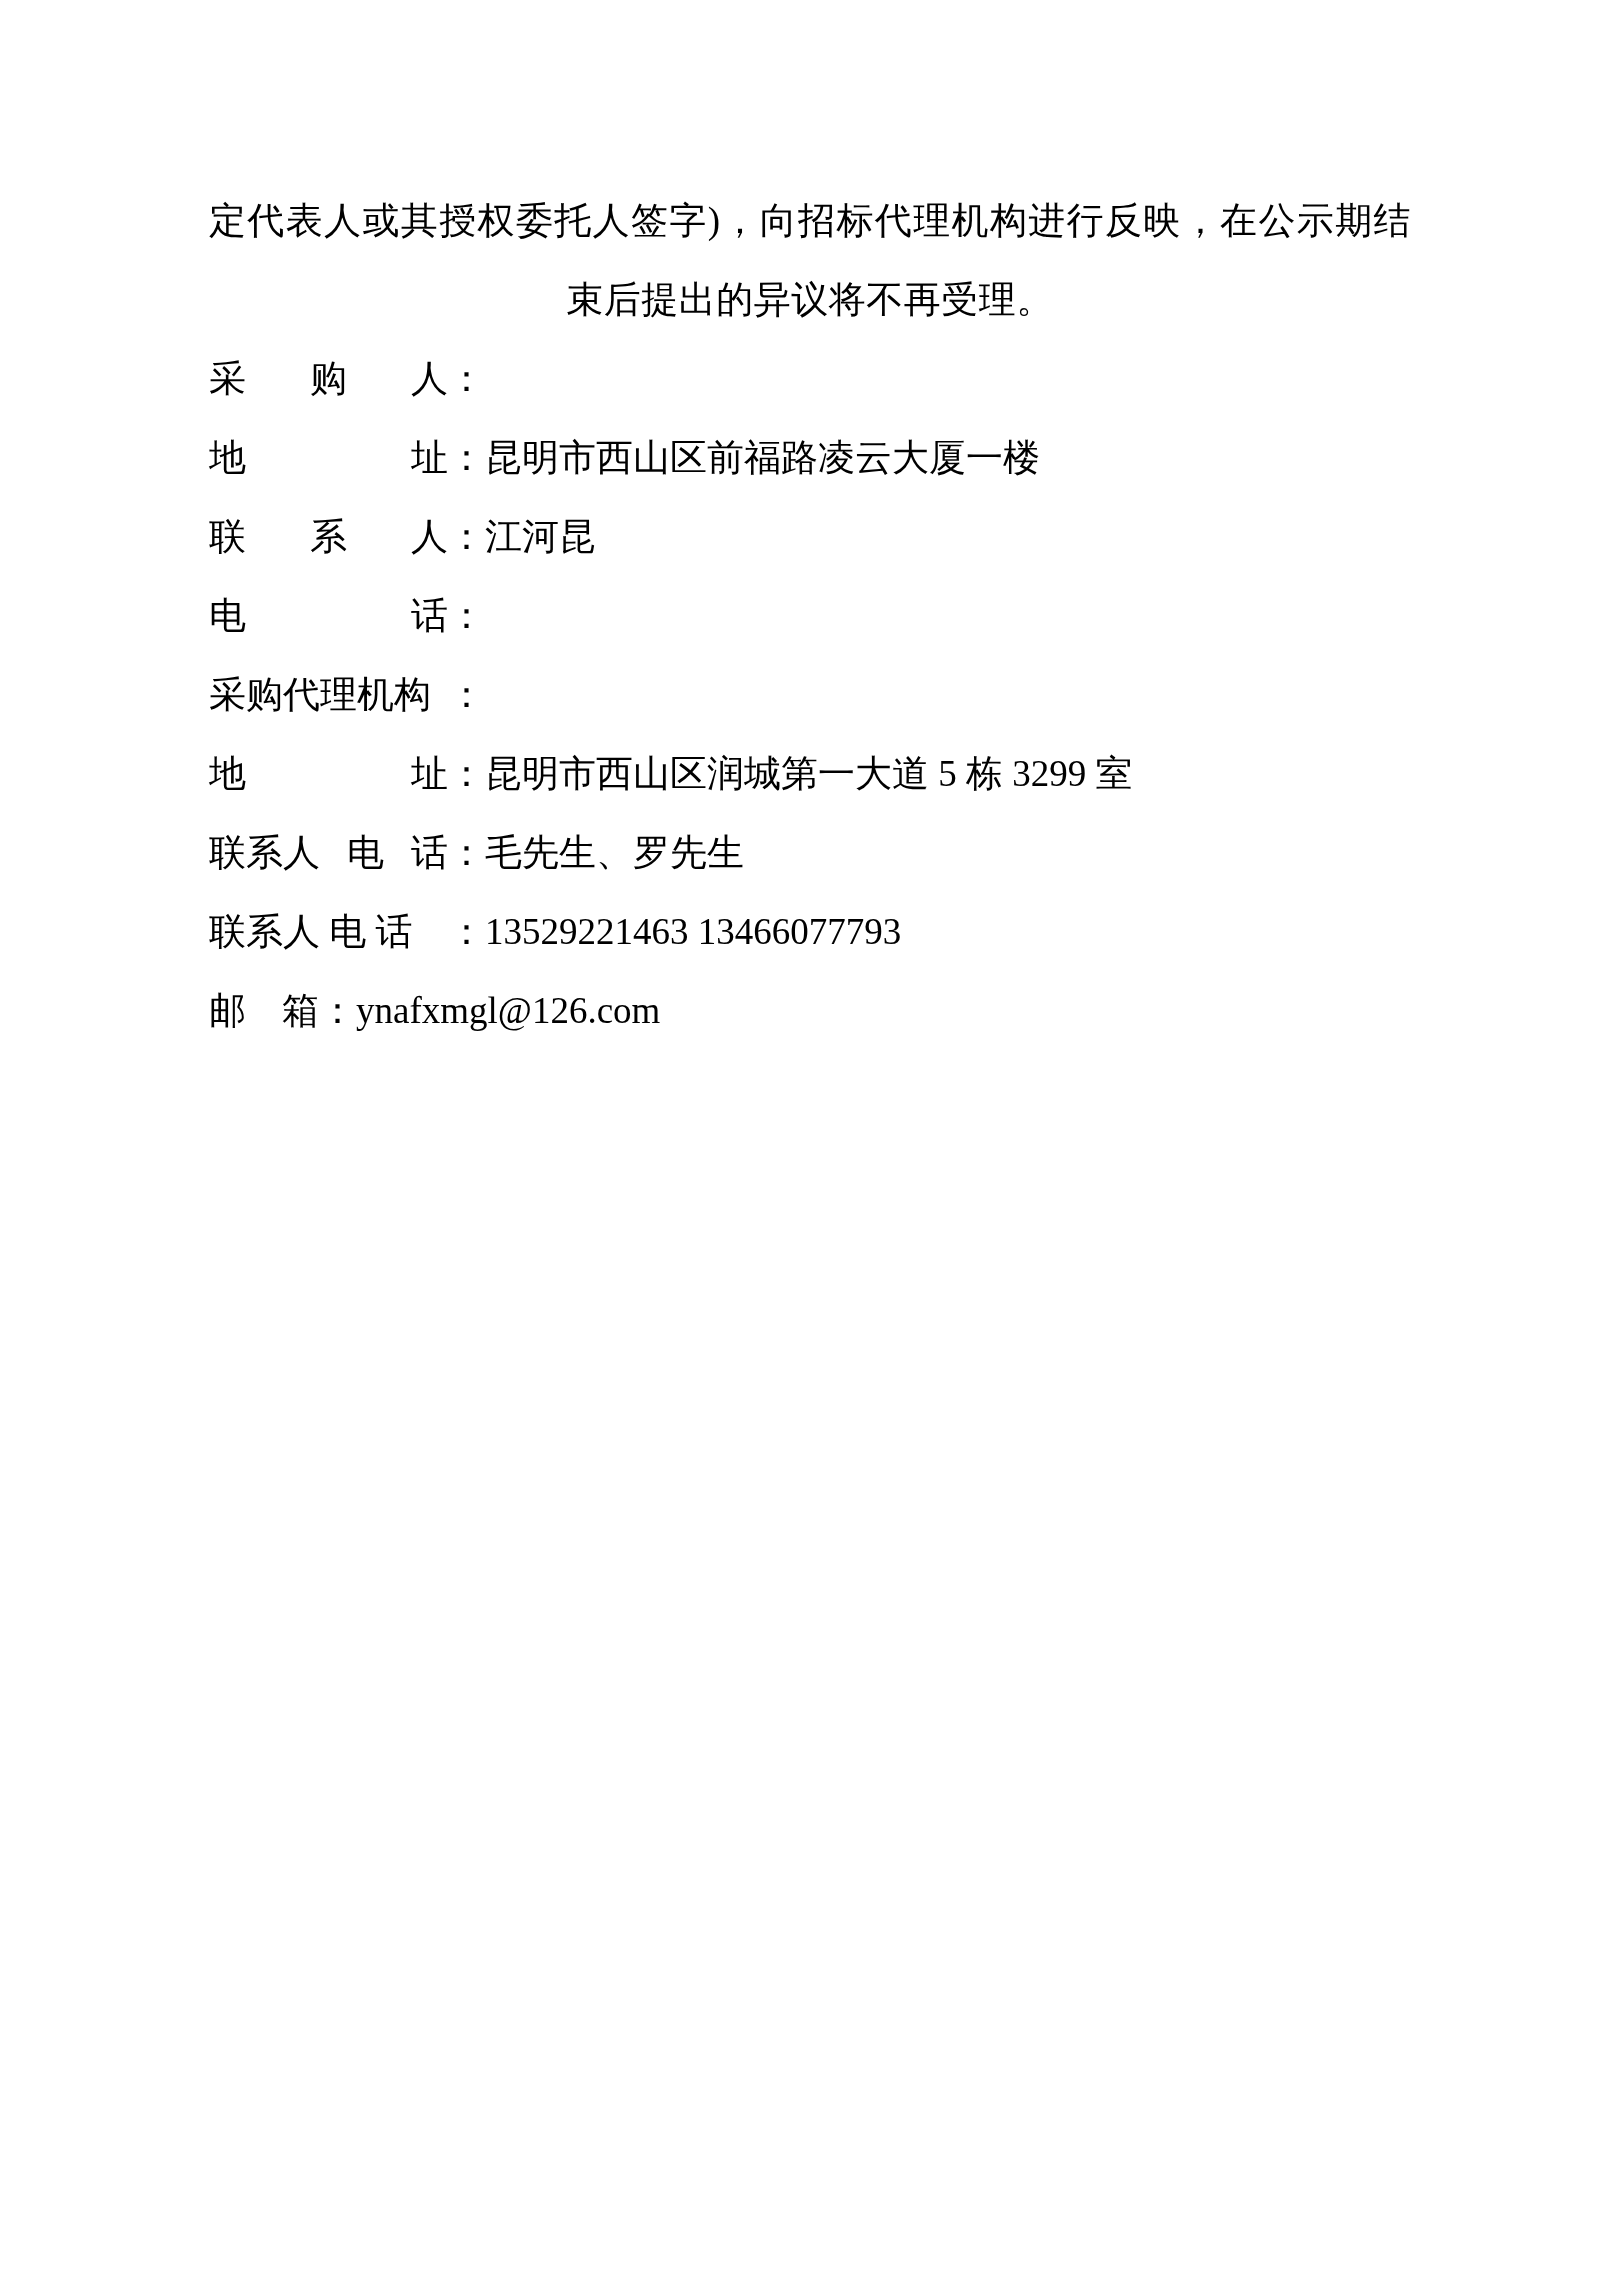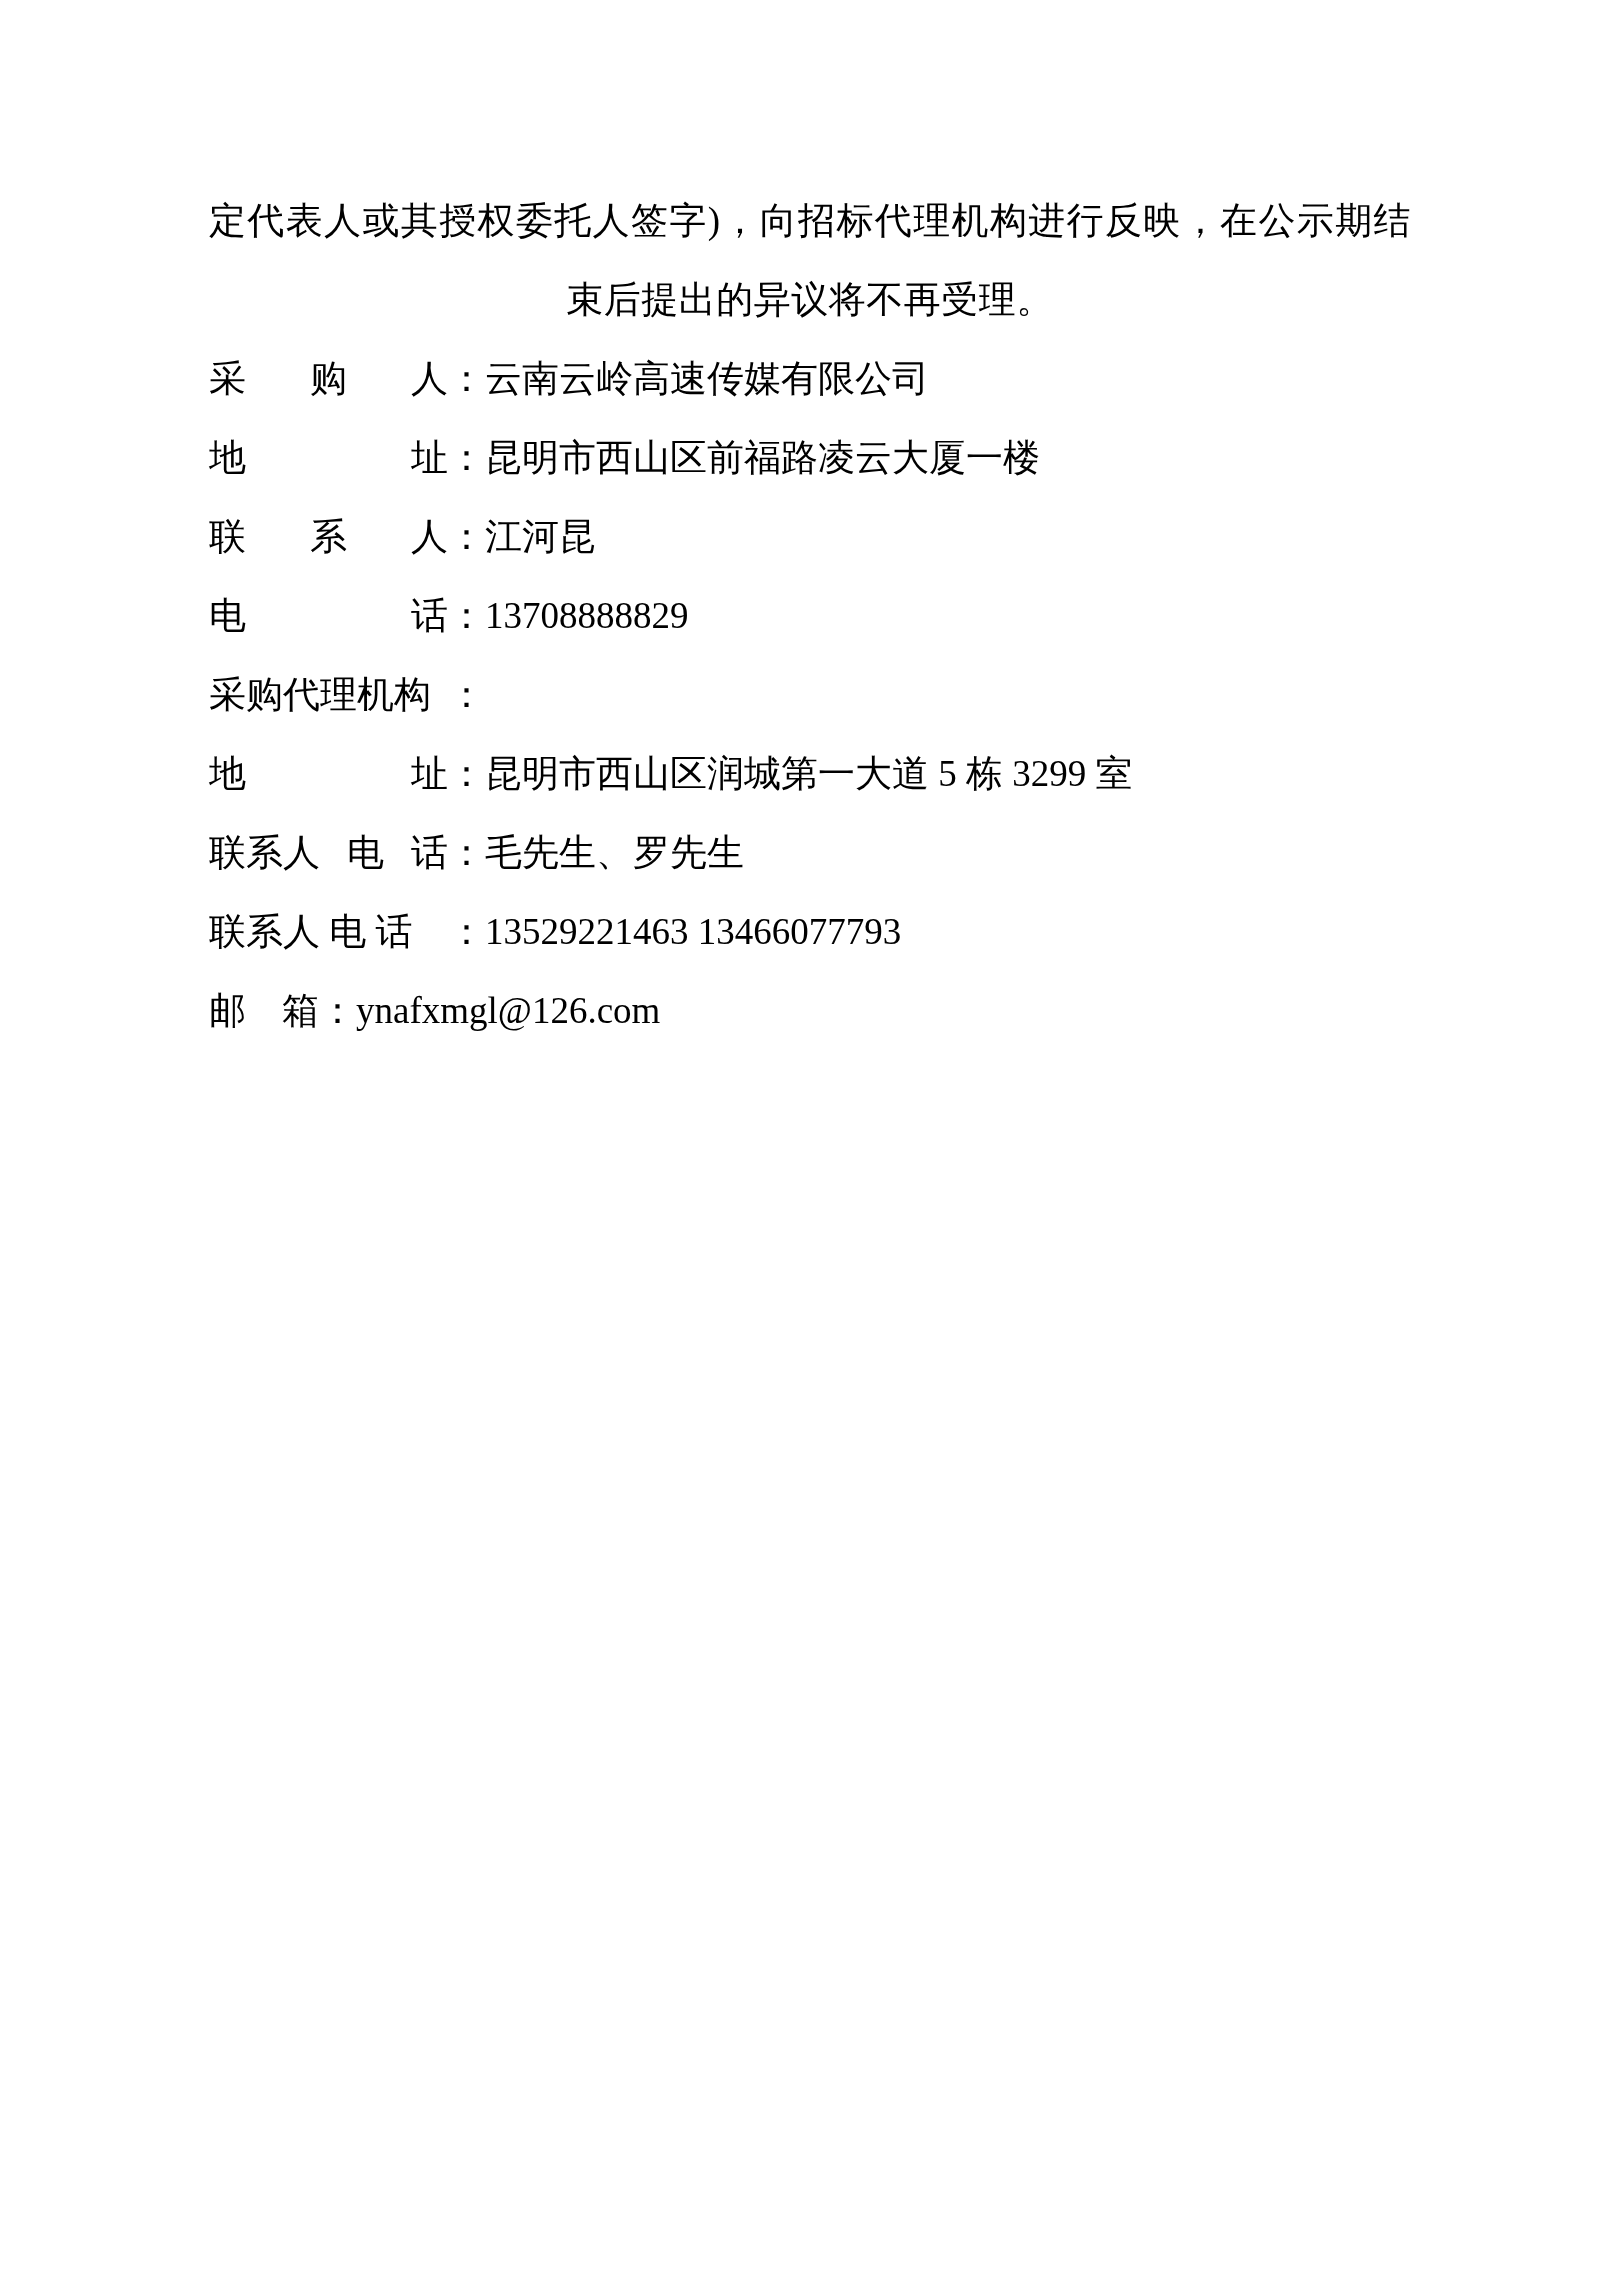--- a/index.html
+++ b/index.html
@@ -68,21 +68,20 @@
 
   <div class="para-line">束后提出的异议将不再受理。</div>
 
   <div class="contact-row">
     <span class="label label-wide">
       <span>采</span>
       <span>购</span>
       <span>人</span>
     </span>
     <span class="colon">：</span>
-    <span class="value">云南云岭高速传媒有限公司</span>
   </div>
 
   <div class="contact-row">
     <span class="label label-wide">
       <span>地</span>
       <span>址</span>
     </span>
     <span class="colon">：</span>
     <span class="value">昆明市西山区前福路凌云大厦一楼</span>
   </div>
@@ -96,21 +95,20 @@
     <span class="colon">：</span>
     <span class="value">江河昆</span>
   </div>
 
   <div class="contact-row">
     <span class="label label-wide">
       <span>电</span>
       <span>话</span>
     </span>
     <span class="colon">：</span>
-    <span class="value">13708888829</span>
   </div>
 
   <div class="contact-row">
     <span class="label label-wide">
       <span>采购代理机构</span>
     </span>
     <span class="colon">：</span>
   </div>
 
   <div class="contact-row">

